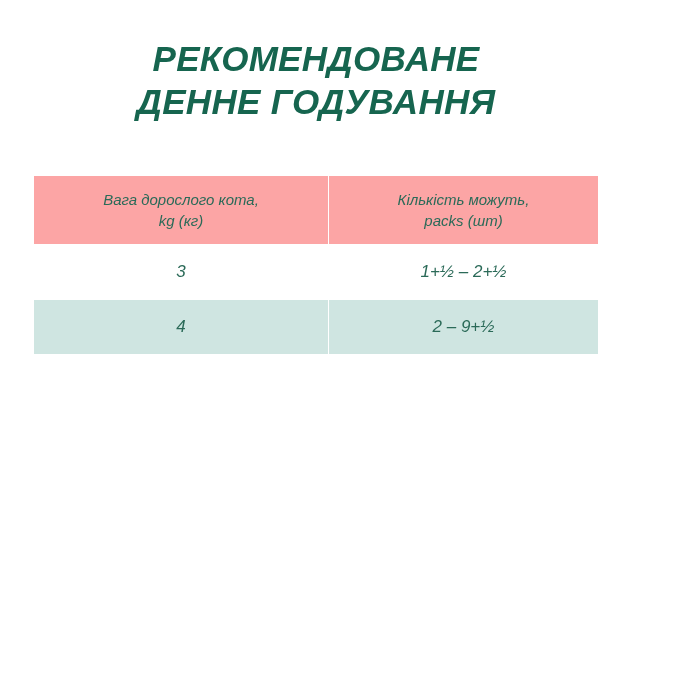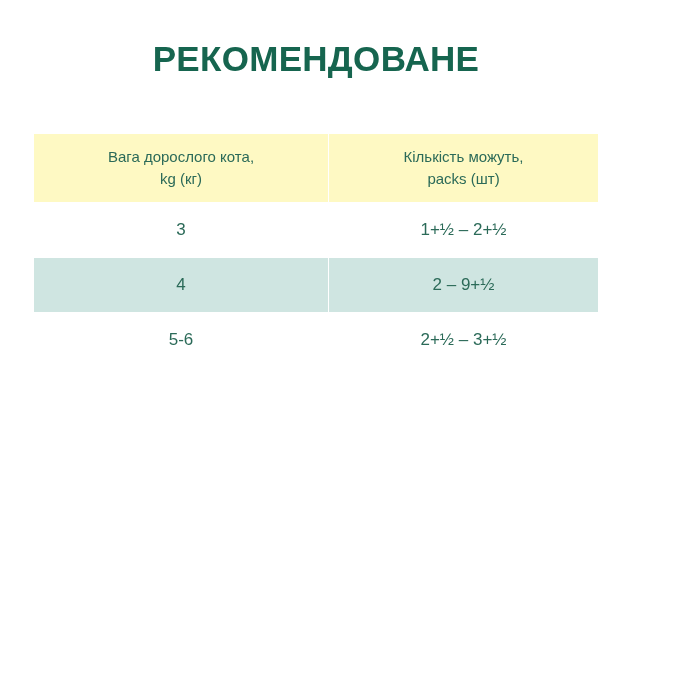--- a/index.html
+++ b/index.html
@@ -12,20 +12,21 @@
     background: #ffffff;
     font-family: "Liberation Sans", sans-serif;
     color: #17634f;
     overflow: hidden;
   }
   .page {
     width: 632px;
     height: 700px;
     position: relative;
     box-sizing: border-box;
+    font-style: italic;
   }
   .title {
     margin: 0;
     padding-top: 38px;
     text-align: center;
     font-size: 35px;
     line-height: 1.22;
     font-weight: bold;
     letter-spacing: 0.3px;
     color: #16654f;
@@ -45,21 +46,21 @@
   }
   table.feeding th,
   table.feeding td {
     border: 1px solid #ffffff;
     text-align: center;
     color: #2b6a58;
     font-size: 15px;
     padding: 0;
   }
   table.feeding thead th {
-    background: #fef9c3;
+    background: #fca5a5;
     height: 68px;
     font-weight: normal;
     line-height: 1.45;
     vertical-align: middle;
     margin-top: 30px;
   }
   table.feeding thead th .hdr-line {
     display: block;
   }
   table.feeding tbody td {
@@ -90,20 +91,21 @@
     display: block;
   }
 </style>
 </head>
 <body>
 
 <div class="page">
 
   <h1 class="title">
     <span class="line">РЕКОМЕНДОВАНЕ</span>
+    <span class="line">ДЕННЕ ГОДУВАННЯ</span>
   </h1>
 
   <div class="table-wrap">
     <table class="feeding">
       <thead>
         <tr>
           <th>
             <span class="hdr-line">Вага дорослого кота,</span>
             <span class="hdr-line">kg (кг)</span>
           </th>
@@ -115,22 +117,18 @@
       </thead>
       <tbody>
         <tr class="odd">
           <td>3</td>
           <td>1+½ – 2+½</td>
         </tr>
         <tr class="even">
           <td>4</td>
           <td>2 – 9+½</td>
         </tr>
-        <tr class="odd">
-          <td>5-6</td>
-          <td>2+½ – 3+½</td>
-        </tr>
       </tbody>
     </table>
   </div>
 
 
 </div>
 
 </body></html>

